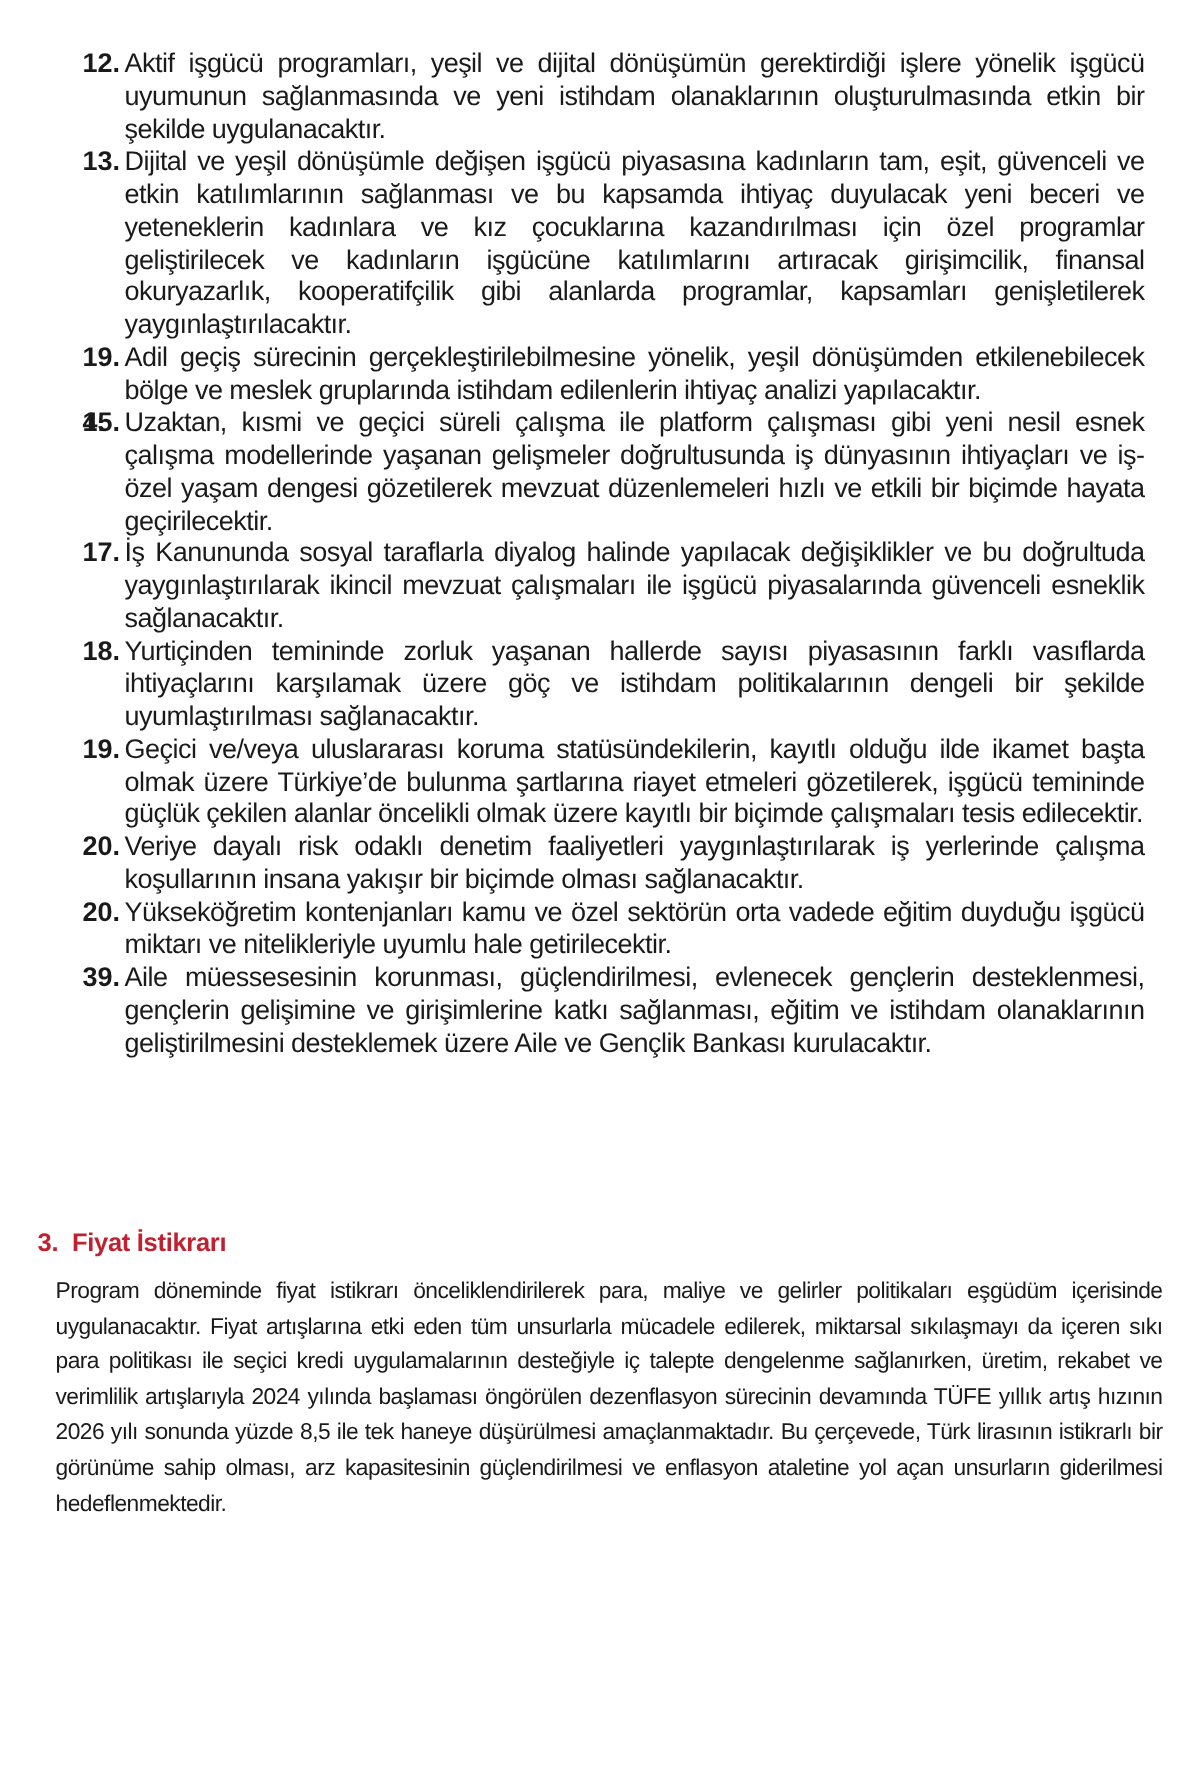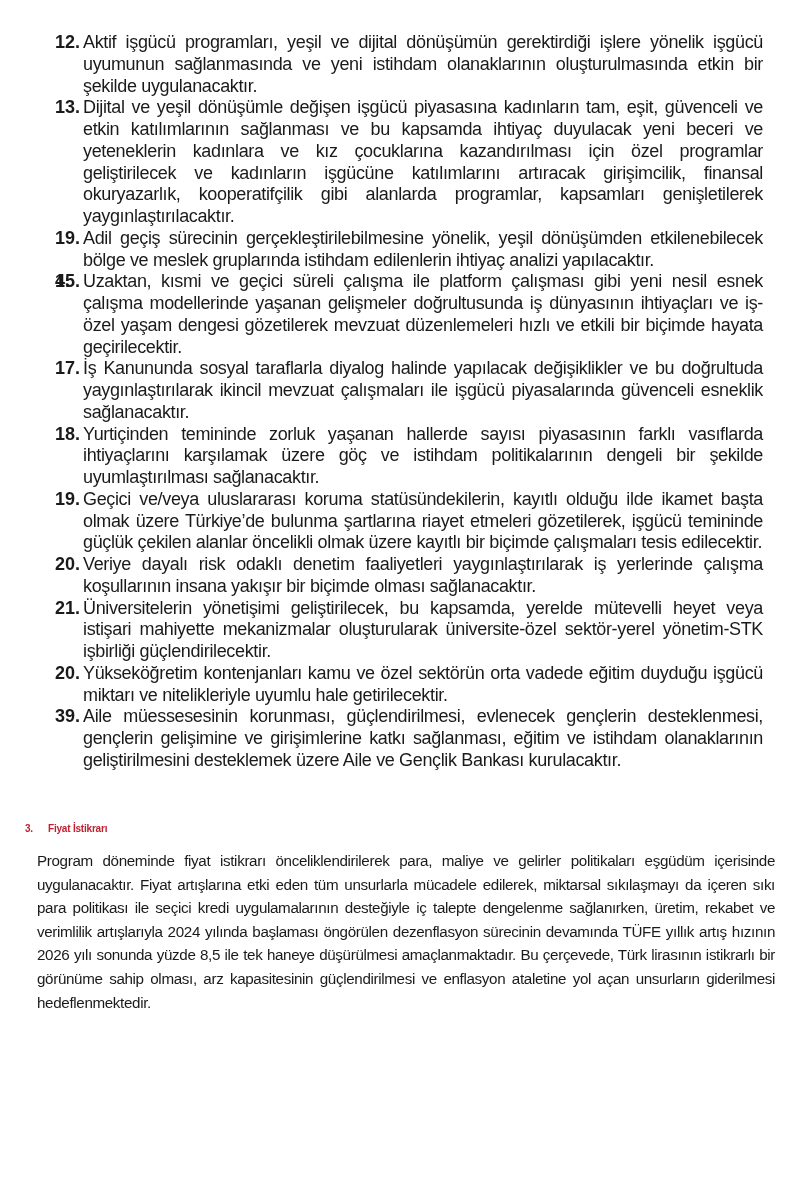--- a/index.html
+++ b/index.html
@@ -17,21 +17,21 @@
     position: relative; padding-left: 28px;
     font-size: 18px; line-height: 21.75px;
     text-align: justify; letter-spacing: -0.35px;
     font-stretch: condensed;
   }
   ol.items li .num {
     position: absolute; left: 0; top: 0; font-weight: bold; letter-spacing: 0;
   }
   .heading {
     position: absolute; left: 25px; top: 818px;
-    color: #c0202f; font-weight: bold; font-size: 10px; line-height: 22px;
+    color: #c0202f; font-weight: bold; font-size: 17px; line-height: 22px;
     letter-spacing: -0.2px;
   }
   .heading .hnum { display: inline-block; width: 23px; }
   .para {
     position: absolute; left: 37px; top: 849px; width: 738px;
     font-size: 15.2px; line-height: 23.6px; text-align: justify;
     letter-spacing: -0.35px; margin: 0;
   }
 </style>
 </head>
@@ -41,21 +41,20 @@
   <ol class="items">
     <li><span class="num">12.</span><span>Aktif işgücü programları, yeşil ve dijital dönüşümün gerektirdiği işlere yönelik işgücü uyumunun sağlanmasında ve yeni istihdam olanaklarının oluşturulmasında etkin bir şekilde uygulanacaktır.</span></li>
     <li><span class="num">13.</span><span>Dijital ve yeşil dönüşümle değişen işgücü piyasasına kadınların tam, eşit, güvenceli ve etkin katılımlarının sağlanması ve bu kapsamda ihtiyaç duyulacak yeni beceri ve yeteneklerin kadınlara ve kız çocuklarına kazandırılması için özel programlar geliştirilecek ve kadınların işgücüne katılımlarını artıracak girişimcilik, finansal okuryazarlık, kooperatifçilik gibi alanlarda programlar, kapsamları genişletilerek yaygınlaştırılacaktır.</span></li>
     <li><span class="num">19.</span><span>Adil geçiş sürecinin gerçekleştirilebilmesine yönelik, yeşil dönüşümden etkilenebilecek bölge ve meslek gruplarında istihdam edilenlerin ihtiyaç analizi yapılacaktır.</span></li>
     <li><span class="num">15.</span></li>
     <li><span class="num">4.</span><span>Uzaktan, kısmi ve geçici süreli çalışma ile platform çalışması gibi yeni nesil esnek çalışma modellerinde yaşanan gelişmeler doğrultusunda iş dünyasının ihtiyaçları ve iş-özel yaşam dengesi gözetilerek mevzuat düzenlemeleri hızlı ve etkili bir biçimde hayata geçirilecektir.</span></li>
     <li><span class="num">17.</span><span>İş Kanununda sosyal taraflarla diyalog halinde yapılacak değişiklikler ve bu doğrultuda yaygınlaştırılarak ikincil mevzuat çalışmaları ile işgücü piyasalarında güvenceli esneklik sağlanacaktır.</span></li>
     <li><span class="num">18.</span><span>Yurtiçinden temininde zorluk yaşanan hallerde sayısı piyasasının farklı vasıflarda ihtiyaçlarını karşılamak üzere göç ve istihdam politikalarının dengeli bir şekilde uyumlaştırılması sağlanacaktır.</span></li>
     <li><span class="num">19.</span><span>Geçici ve/veya uluslararası koruma statüsündekilerin, kayıtlı olduğu ilde ikamet başta olmak üzere Türkiye’de bulunma şartlarına riayet etmeleri gözetilerek, işgücü temininde güçlük çekilen alanlar öncelikli olmak üzere kayıtlı bir biçimde çalışmaları tesis edilecektir.</span></li>
     <li><span class="num">20.</span><span>Veriye dayalı risk odaklı denetim faaliyetleri yaygınlaştırılarak iş yerlerinde çalışma koşullarının insana yakışır bir biçimde olması sağlanacaktır.</span></li>
-    <li><span class="num">21.</span><span>Üniversitelerin yönetişimi geliştirilecek, bu kapsamda, yerelde mütevelli heyet veya istişari mahiyette mekanizmalar oluşturularak üniversite-özel sektör-yerel yönetim-STK işbirliği güçlendirilecektir.</span></li>
     <li><span class="num">20.</span><span>Yükseköğretim kontenjanları kamu ve özel sektörün orta vadede eğitim duyduğu işgücü miktarı ve nitelikleriyle uyumlu hale getirilecektir.</span></li>
     <li><span class="num">39.</span><span>Aile müessesesinin korunması, güçlendirilmesi, evlenecek gençlerin desteklenmesi, gençlerin gelişimine ve girişimlerine katkı sağlanması, eğitim ve istihdam olanaklarının geliştirilmesini desteklemek üzere Aile ve Gençlik Bankası kurulacaktır.</span></li>
   </ol>
 
   <div class="heading" style="color: rgb(192, 32, 47);">
     <span class="hnum">3.</span><span>Fiyat İstikrarı</span>
   </div>
 
   <p class="para">Program döneminde fiyat istikrarı önceliklendirilerek para, maliye ve gelirler politikaları eşgüdüm içerisinde uygulanacaktır. Fiyat artışlarına etki eden tüm unsurlarla mücadele edilerek, miktarsal sıkılaşmayı da içeren sıkı para politikası ile seçici kredi uygulamalarının desteğiyle iç talepte dengelenme sağlanırken, üretim, rekabet ve verimlilik artışlarıyla 2024 yılında başlaması öngörülen dezenflasyon sürecinin devamında TÜFE yıllık artış hızının 2026 yılı sonunda yüzde 8,5 ile tek haneye düşürülmesi amaçlanmaktadır. Bu çerçevede, Türk lirasının istikrarlı bir görünüme sahip olması, arz kapasitesinin güçlendirilmesi ve enflasyon ataletine yol açan unsurların giderilmesi hedeflenmektedir.</p>
 </div>

